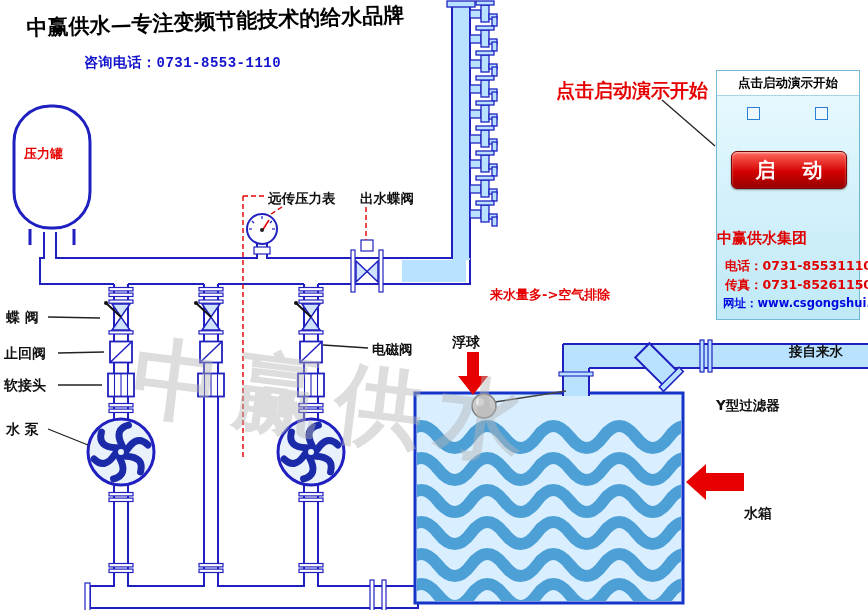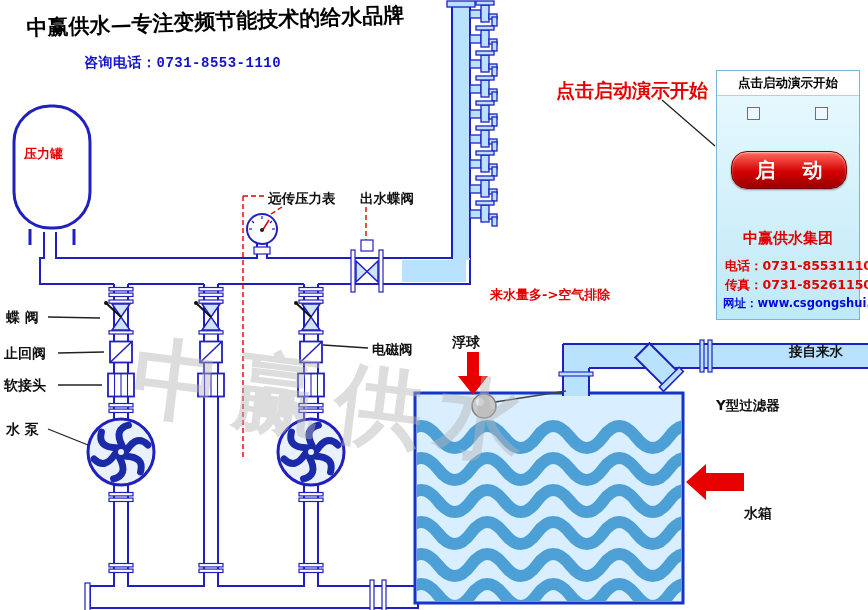--- a/index.html
+++ b/index.html
@@ -17,25 +17,25 @@
   .hint{position:absolute;left:556px;top:78px;z-index:3;font-weight:bold;font-size:19px;
         color:#e60000;white-space:nowrap;text-align:right;}
   .panel{position:absolute;left:716px;top:70px;width:144px;height:250px;z-index:3;
          background:linear-gradient(#eafaff,#bfe9f7);border:1px solid #74b8d6;box-sizing:border-box;}
   .panel-head{position:absolute;left:0;top:0;width:100%;height:24px;line-height:24px;background:#fff;
               border-bottom:1px solid #a8d4e6;text-align:center;font-size:12.5px;font-weight:bold;color:#000;}
   .ind{position:absolute;top:36px;width:13px;height:13px;background:#eef8ff;
        border:1.5px solid #2a7fd4;box-sizing:border-box;}
   .ind1{left:30px;} .ind2{left:98px;}
   .start-btn{position:absolute;left:14px;top:80px;width:116px;height:38px;border:1px solid #7a0000;
-             border-radius:16px;background:linear-gradient(#ff6a5e,#d40000 55%,#960000);
+             border-radius:6px;background:linear-gradient(#ff6a5e,#d40000 55%,#960000);
              color:#fff;font-weight:bold;font-size:20px;letter-spacing:10px;text-indent:10px;
              text-align:center;cursor:pointer;box-shadow:inset 0 1px 2px rgba(255,255,255,.6),0 1px 2px rgba(0,0,0,.4);
              font-family:"DejaVu Sans",sans-serif;}
-  .panel-company{position:absolute;left:0;top:158px;width:100%;text-align:center;
+  .panel-company{position:absolute;left:0;top:158px;width:100%;text-align:left;
                  font-size:15px;font-weight:bold;color:#e00000;}
   .panel-tel{position:absolute;left:8px;top:187px;font-size:12.5px;font-weight:bold;color:#e00000;white-space:nowrap;}
   .panel-fax{position:absolute;left:8px;top:206px;font-size:12.5px;font-weight:bold;color:#e00000;white-space:nowrap;}
   .panel-web{position:absolute;left:6px;top:225px;font-size:11.5px;font-weight:bold;color:#0008e0;white-space:nowrap;}
   
   .fw{fill:#fff;stroke:#2020c0;stroke-width:1.2;}
   .fw2{fill:#fff;stroke:#2020c0;stroke-width:1.8;}
   .fb{fill:#cfe3ff;stroke:#2020c0;stroke-width:1.5;}
   .pl{stroke:#2020c0;stroke-width:2;}
   .lbl{font:bold 14px "DejaVu Sans",sans-serif;fill:#111;}

